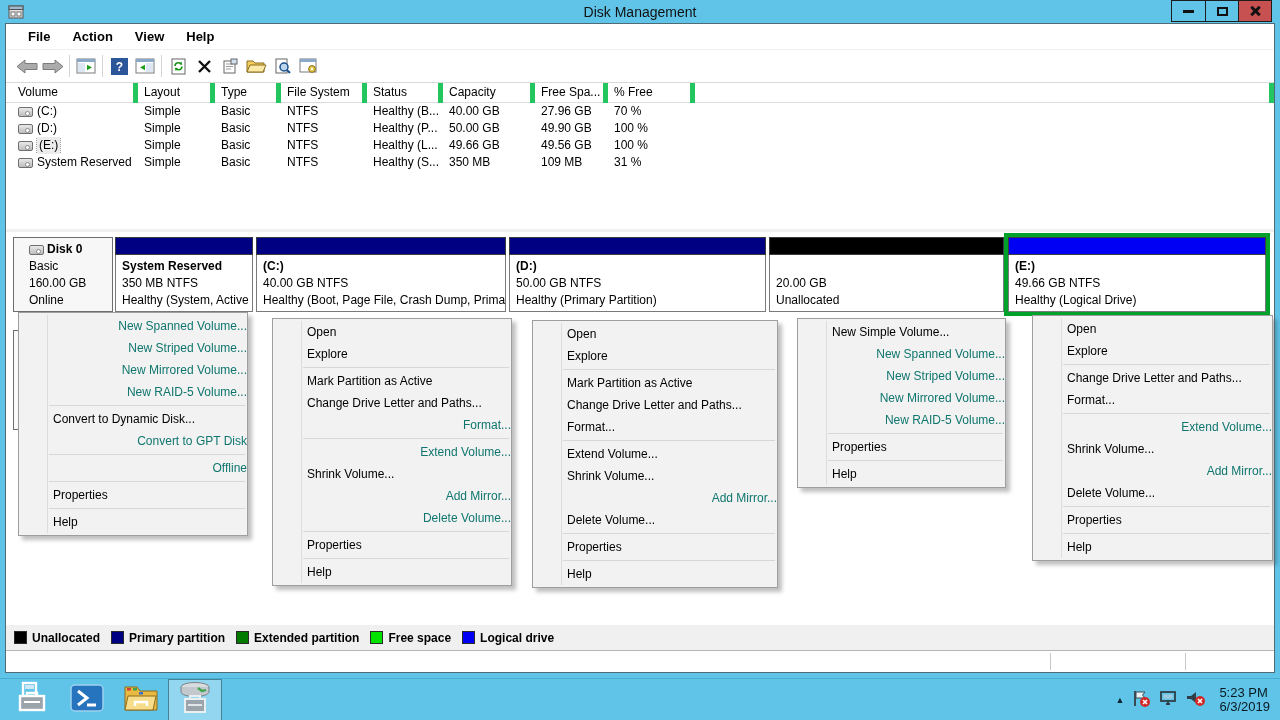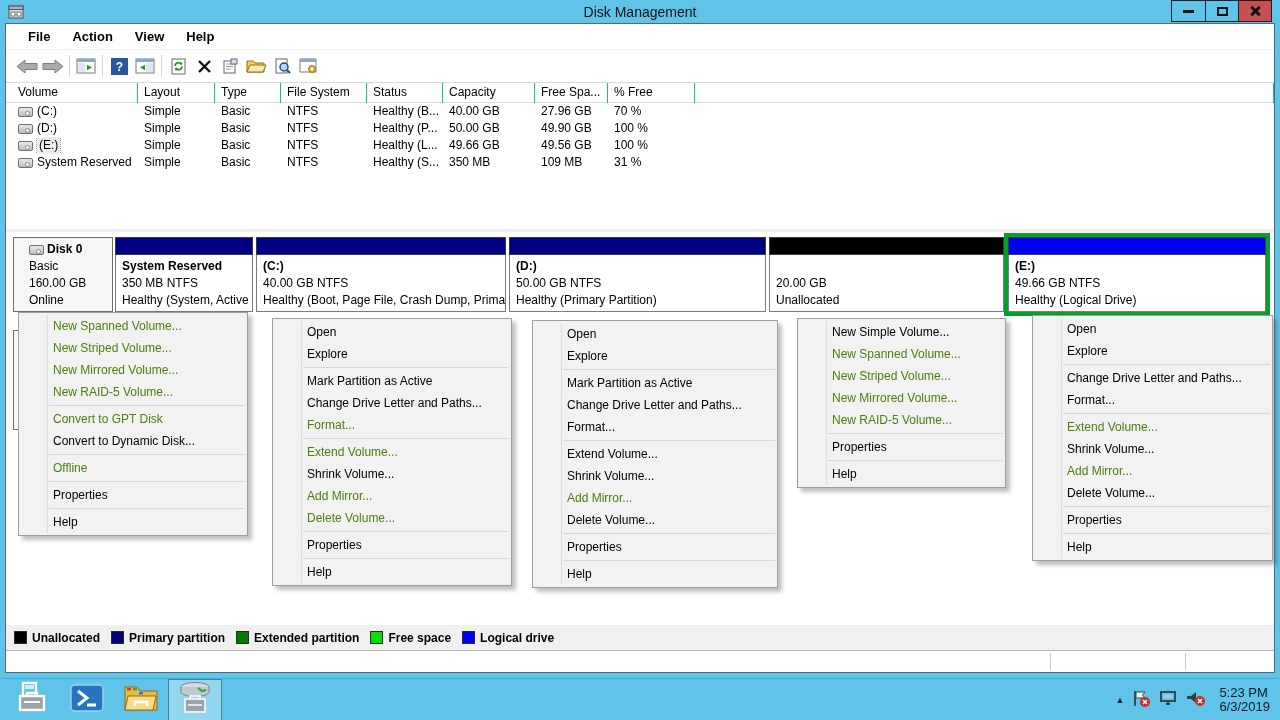--- a/index.html
+++ b/index.html
@@ -26,21 +26,21 @@
   
   .menubar { position:absolute; left:6px; top:24px; width:1268px; height:26px; background:#fff; display:flex; align-items:center; padding-left:12px; gap:2px; border-bottom:1px solid #f0f0f0; }
   .menubar .mitem { font-size:13px; color:#000000; padding:3px 10px;font-weight:bold; }
   .toolbar { position:absolute; left:6px; top:50px; width:1268px; height:33px; background:#fff; display:flex; align-items:center; padding-left:8px; border-bottom:1px solid #d9d9d9; }
   .tbtn { display:flex; align-items:center; justify-content:center; width:26px; height:26px; }
   .tsep { width:1px; height:22px; background:#d5d5d5; margin:0 3px; }
 
   
   .listview { position:absolute; left:6px; top:83px; width:1268px; height:146px; background:#fff; font-size:12px; color:#000; }
   .lv-header { display:flex; height:20px; border-bottom:1px solid #dcdcdc; align-items:center; }
-  .lv-header .cell { border-right:1px solid #22c55e; height:20px; line-height:19px; padding-left:6px; }
+  .lv-header .cell { border-right:5px solid #22c55e; height:20px; line-height:19px; padding-left:6px; }
   .lv-row { display:flex; height:17px; align-items:center; }
   .lv-row .cell { padding-left:6px; height:17px; line-height:17px; white-space:nowrap; overflow:hidden; }
   .c0{width:132px;} .c1{width:77px;} .c2{width:66px;} .c3{width:86px;} .c4{width:76px;} .c5{width:92px;} .c6{width:73px;} .c7{width:87px;} .cf{flex:1;}
   .c0.cell { padding-left:12px; display:flex; align-items:center; gap:4px; }
   .vol-label.selected { background:#ececec; outline:1px dotted #9a9a9a; padding:0 2px; }
   .drive-ico { display:inline-block; width:15px; height:10px; background:linear-gradient(#e9e9e9,#bdbdbd); border:1px solid #6f6f6f; border-radius:2px; position:relative; flex:0 0 auto; }
   .drive-ico::after { content:""; position:absolute; right:2px; top:3px; width:3px; height:3px; background:#fff; border:1px solid #8a8a8a; border-radius:50%; }
 
   
   .splitter { position:absolute; left:6px; top:229px; width:1268px; height:3px; background:#f0f0f0; }
@@ -53,21 +53,21 @@
   .part .pname { font-weight:bold; height:17px; }
   .hatched { background-image:repeating-linear-gradient(135deg, rgba(150,150,150,.85) 0 1px, transparent 1px 8px); }
   .ext-wrap { position:absolute; border:4px solid #00A22B; z-index:2; }
   .ext-wrap .part { position:relative; left:0; top:0; }
   .row2-edge { position:absolute; left:13px; top:330px; width:6px; height:100px; background:#fafafa; border:1px solid #6e6e6e; z-index:1; }
 
   
   .menu { position:absolute; background:#f2f2f2; border:1px solid #9e9e9e; box-shadow:4px 4px 4px rgba(0,0,0,.25); padding:2px 0; z-index:20; }
   .menu::before { content:""; position:absolute; left:28px; top:2px; bottom:2px; width:1px; background:#ddd; }
   .menu .item { height:22px; line-height:22px; padding-left:34px; font-size:12px; color:#000; white-space:nowrap; }
-  .menu .item.disabled { color:#4d7c0f; }
+  .menu .item.disabled { color:#0f766e;text-align:right; }
   .menu .msep { height:1px; background:#d7d7d7; margin:2px 2px 2px 30px; }
 
   
   .legendbar { position:absolute; left:6px; top:625px; width:1268px; height:25px; background:#f0f0f0; display:flex; align-items:center; padding-left:8px; gap:11px; }
   .leg-item { display:flex; align-items:center; gap:5px; font-size:12px; font-weight:bold; color:#000; }
   .leg-sq { width:13px; height:13px; border:1px solid #2a2a2a; }
   .statusbar { position:absolute; left:6px; top:650px; width:1268px; height:22px; background:#fff; border-top:1px solid #b5b5b5; }
   .statusbar .div1, .statusbar .div2 { position:absolute; top:2px; bottom:2px; width:1px; background:#c8c8c8; }
   .statusbar .div1 { left:1044px; } .statusbar .div2 { left:1179px; }
 
@@ -315,22 +315,22 @@
         </div>
       </div>
     </div>
   <div id="menus">
       <div class="menu" style="left: 18px; top: 312px; width: 230px;">
         <div class="item disabled">New Spanned Volume...</div>
         <div class="item disabled">New Striped Volume...</div>
         <div class="item disabled">New Mirrored Volume...</div>
         <div class="item disabled">New RAID-5 Volume...</div>
         <div class="msep"></div>
+        <div class="item">Convert to Dynamic Disk...</div>
         <div class="item disabled">Convert to GPT Disk</div>
-        <div class="item">Convert to Dynamic Disk...</div>
         <div class="msep"></div>
         <div class="item disabled">Offline</div>
         <div class="msep"></div>
         <div class="item">Properties</div>
         <div class="msep"></div>
         <div class="item">Help</div>
       </div>
       <div class="menu" style="left: 272px; top: 318px; width: 240px;">
         <div class="item">Open</div>
         <div class="item">Explore</div>

